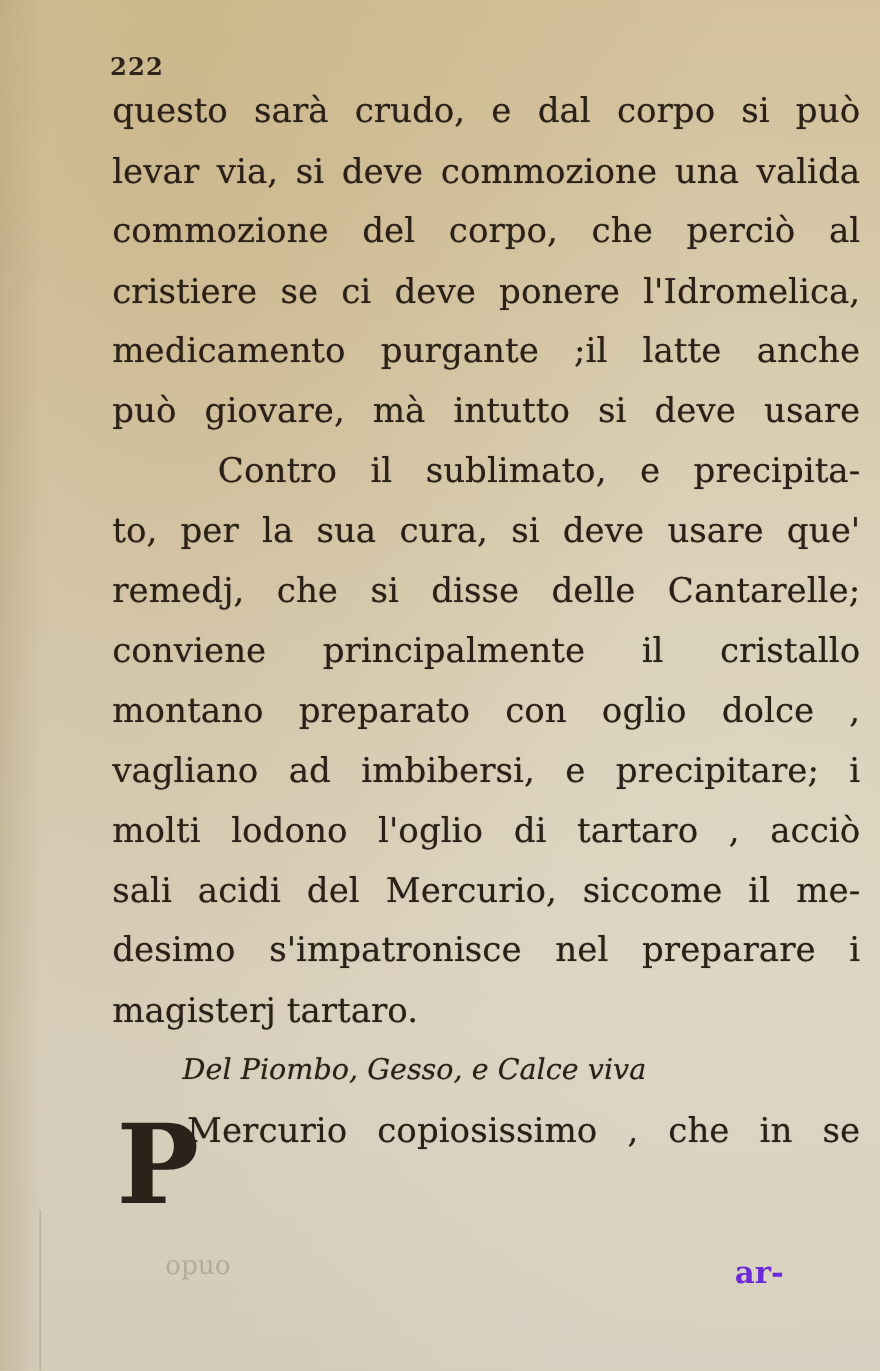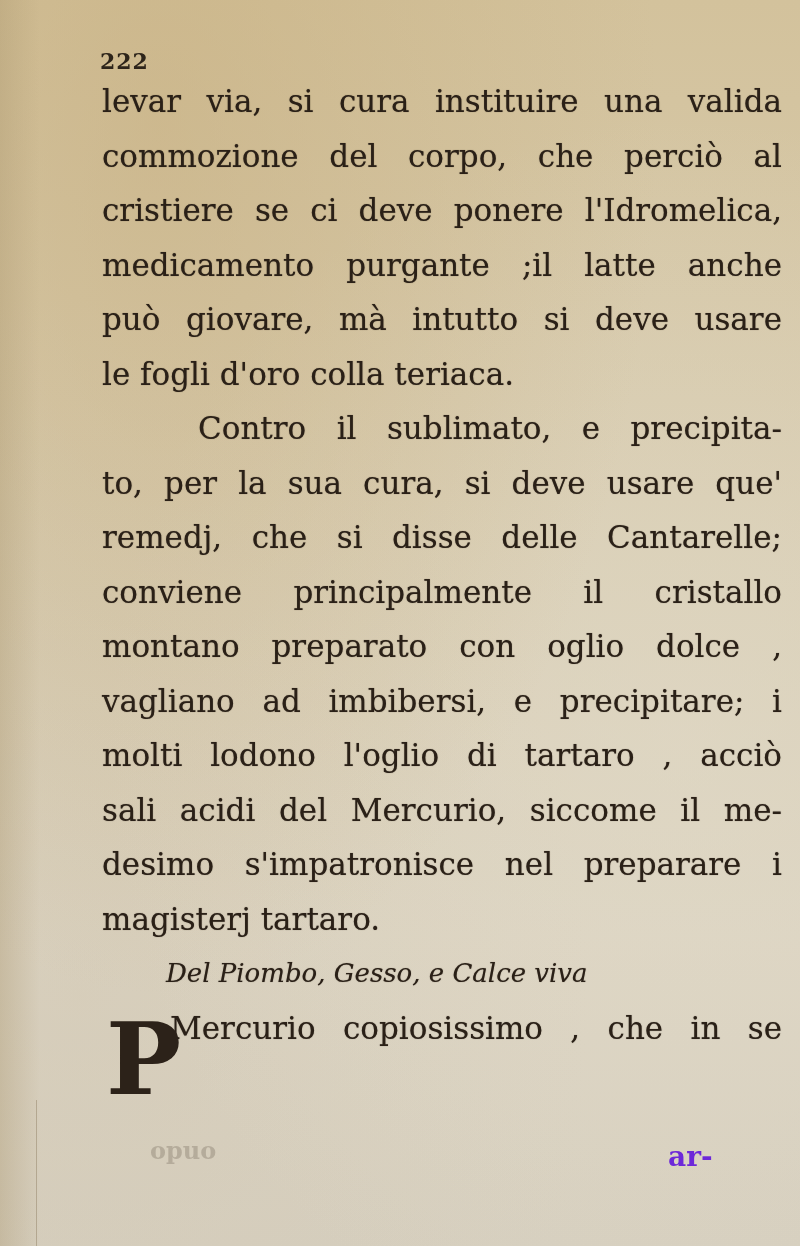--- a/index.html
+++ b/index.html
@@ -103,40 +103,39 @@
       font-size: 28px;
       font-weight: bold;
       color: #6d28d9;
     }
     .bleed {
       position: absolute;
       left: 150px;
       top: 1136px;
       font-size: 24px;
       color: rgba(120,110,95,0.35);
-      font-weight: bold;
     }
   </style>
 </head>
 <body>
 
 <div class="page">
   <div class="left-edge"></div>
   <div class="fold-line"></div>
 
   <div class="page-number">222</div>
 
   <div class="text-block">
 
-    <div class="line">levar via, si cura instituire una valida</div>
+    <div class="line">questo sarà crudo, e dal corpo si può</div>
+    <div class="line">levar via, si deve commozione una valida</div>
     <div class="line">commozione del corpo, che perciò al</div>
     <div class="line">cristiere se ci deve ponere l'Idromelica,</div>
     <div class="line">medicamento purgante ;il latte anche</div>
     <div class="line">può giovare, mà intutto si deve usare</div>
-    <div class="line last">le fogli d'oro colla teriaca.</div>
 
     <div class="line indent">Contro il sublimato, e precipita-</div>
     <div class="line">to, per la sua cura, si deve usare que'</div>
     <div class="line">remedj, che si disse delle Cantarelle;</div>
     <div class="line">conviene principalmente il cristallo</div>
     <div class="line">montano preparato con oglio dolce ,</div>
     <div class="line">vagliano ad imbibersi, e precipitare; i</div>
     <div class="line">molti lodono l'oglio di tartaro , acciò</div>
     <div class="line">sali acidi del Mercurio, siccome il me-</div>
     <div class="line">desimo s'impatronisce nel preparare i</div>

